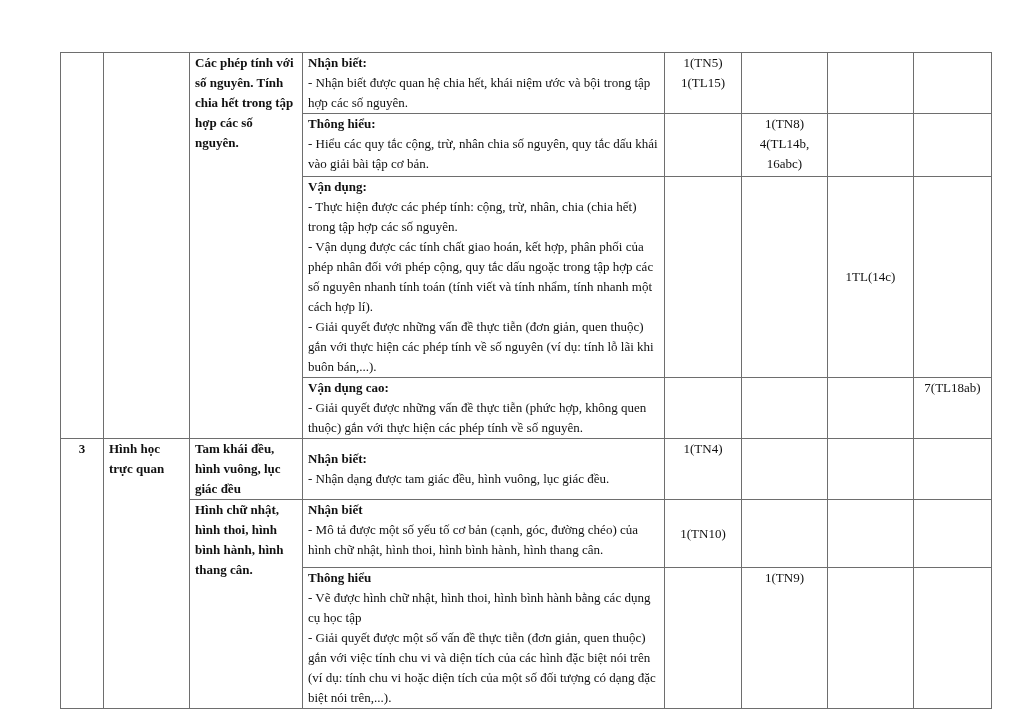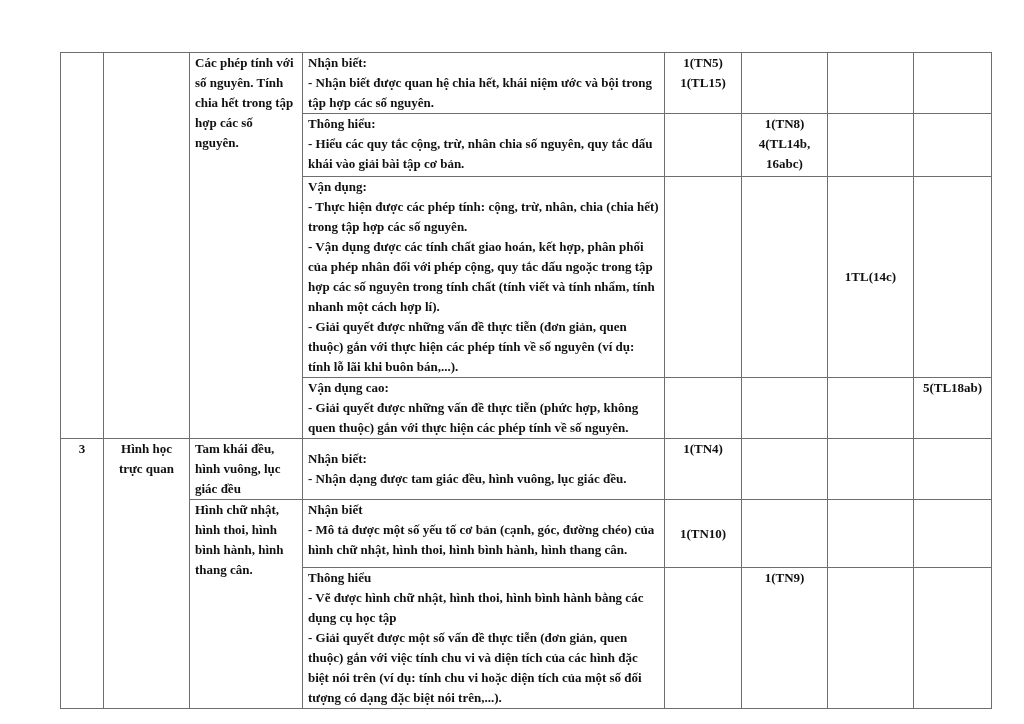--- a/index.html
+++ b/index.html
@@ -9,24 +9,24 @@
     position: absolute; left: 60px; top: 52px;
     border-collapse: collapse; table-layout: fixed;
     width: 931px;
     font-size: 13px; line-height: 20px;
   }
   table.matrix td {
     border: 1px solid #6e6e6e; vertical-align: top; padding: 0 5px;
   }
   td.center { text-align: center; vertical-align: middle; }
   td.topic { font-weight: bold; vertical-align: middle; padding-left: 7px; }
-  td.chapter { font-weight: bold; text-align: center; vertical-align: middle; }
+  td.chapter { font-weight: bold; vertical-align: middle; }
   td.num { font-weight: bold; text-align: center; vertical-align: middle; }
   .lvl { font-weight: bold; display: block; }
-  .line { display: block; font-weight: bold; }
+  .line { display: block; }
   td.req { padding-left: 6px; padding-right: 6px; }
 </style>
 </head>
 <body>
 
 <table class="matrix">
   <colgroup>
     <col style="width:43px">
     <col style="width:86px">
     <col style="width:113px">
@@ -67,41 +67,41 @@
         <span class="line">16abc)</span>
       </td>
       <td class="center"></td>
       <td class="center"></td>
     </tr>
 
     <tr style="height:170px">
       <td class="req">
         <span class="lvl">Vận dụng:</span>
         <span class="line">- Thực hiện được các phép tính: cộng, trừ, nhân, chia (chia hết) trong tập hợp các số nguyên.</span>
-        <span class="line">- Vận dụng được các tính chất giao hoán, kết hợp, phân phối của phép nhân đối với phép cộng, quy tắc dấu ngoặc trong tập hợp các số nguyên trong tính chất (tính viết và tính nhẩm, tính nhanh một cách hợp lí).</span>
+        <span class="line">- Vận dụng được các tính chất giao hoán, kết hợp, phân phối của phép nhân đối với phép cộng, quy tắc dấu ngoặc trong tập hợp các số nguyên nhanh tính toán (tính viết và tính nhẩm, tính nhanh một cách hợp lí).</span>
         <span class="line">- Giải quyết được những vấn đề thực tiễn (đơn giản, quen thuộc) gắn với thực hiện các phép tính về số nguyên (ví dụ: tính lỗ lãi khi buôn bán,...).</span>
       </td>
       <td class="center"></td>
       <td class="center"></td>
       <td class="center" style="vertical-align:middle; padding-bottom:0">
         <span class="line">1TL(14c)</span>
       </td>
       <td class="center"></td>
     </tr>
 
     <tr style="height:53px">
       <td class="req">
         <span class="lvl">Vận dụng cao:</span>
         <span class="line">- Giải quyết được những vấn đề thực tiễn (phức hợp, không quen thuộc) gắn với thực hiện các phép tính về số nguyên.</span>
       </td>
       <td class="center"></td>
       <td class="center"></td>
       <td class="center"></td>
       <td class="center">
-        <span class="line">5(TL18ab)</span>
+        <span class="line">7(TL18ab)</span>
       </td>
     </tr>
 
     <tr style="height:54px">
       <td rowspan="3" class="num">3</td>
       <td rowspan="3" class="chapter">Hình học trực quan</td>
       <td class="topic">Tam khái đều, hình vuông, lục giác đều</td>
       <td class="req" style="vertical-align:middle">
         <span class="lvl">Nhận biết:</span>
         <span class="line">- Nhận dạng được tam giác đều, hình vuông, lục giác đều.</span>

